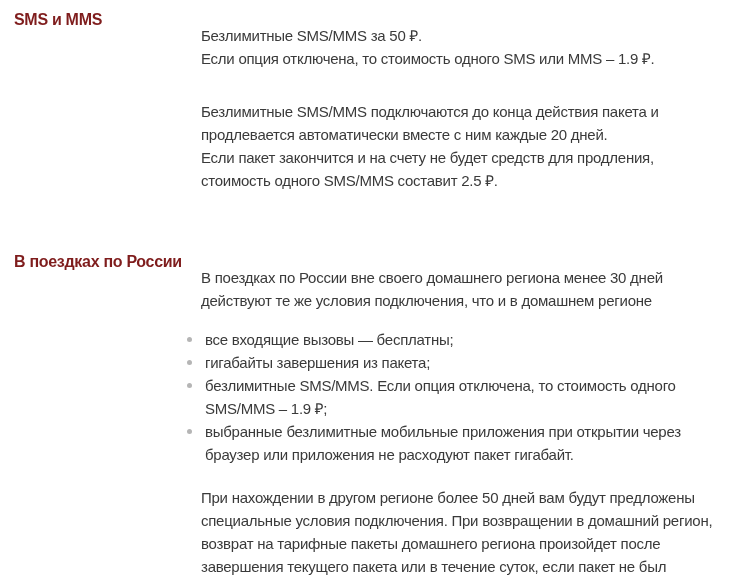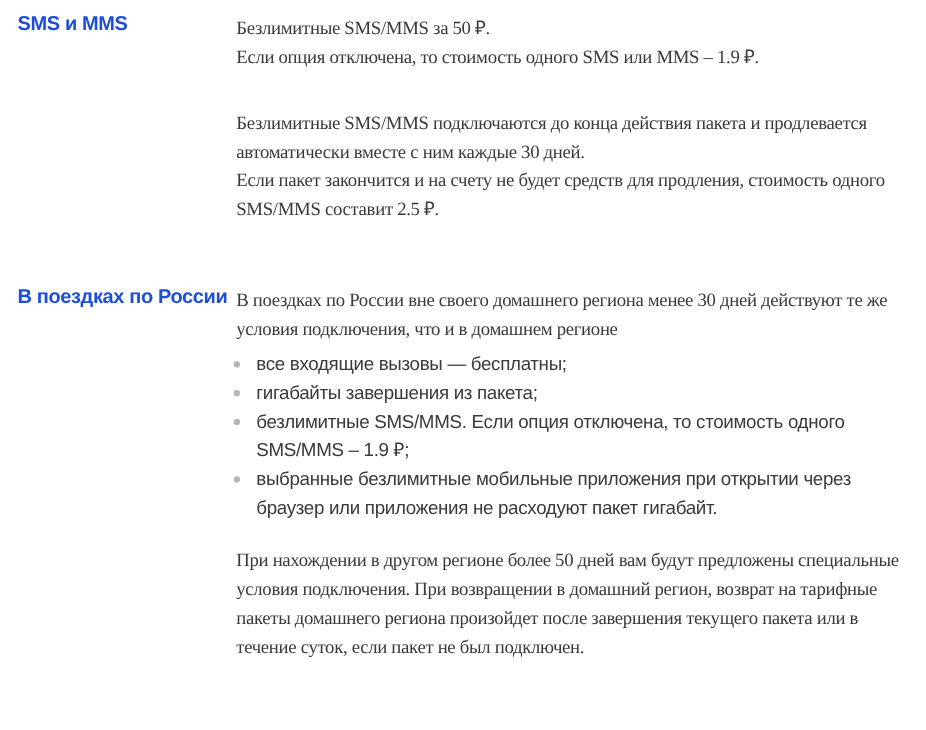--- a/index.html
+++ b/index.html
@@ -23,33 +23,32 @@
     display: grid;
     grid-template-columns: 171px auto;
     align-items: start;
   }
   .row + .row {
     margin-top: 42px;
   }
   .term {
     font-size: 16px;
     font-weight: bold;
-    color: #1d4ed8;
+    color: #7f1d1d;
     letter-spacing: -0.3px;
     line-height: 23px;
   }
   .desc {
     max-width: 548px;
     font-size: 15px;
     line-height: 23px;
     letter-spacing: -0.25px;
   }
   .para {
-    margin: 4px;
-    font-family: Liberation Serif, serif;
+    margin: 16px;
   }
   .para + .para {
     margin-top: 30px;
   }
   .line {
     display: block;
   }
   ul.bullets {
     margin: 0;
     padding: 0;
@@ -79,21 +78,21 @@
 <div class="doc">
 
   <section class="row">
     <div class="term">SMS и MMS</div>
     <div class="desc">
       <p class="para">
         <span class="line">Безлимитные SMS/MMS за 50 ₽.</span>
         <span class="line">Если опция отключена, то стоимость одного SMS или MMS – 1.9 ₽.</span>
       </p>
       <p class="para">
-        <span class="line">Безлимитные SMS/MMS подключаются до конца действия пакета и продлевается автоматически вместе с ним каждые 30 дней.</span>
+        <span class="line">Безлимитные SMS/MMS подключаются до конца действия пакета и продлевается автоматически вместе с ним каждые 20 дней.</span>
         <span class="line">Если пакет закончится и на счету не будет средств для продления, стоимость одного SMS/MMS составит 2.5 ₽.</span>
       </p>
     </div>
   </section>
 
   <section class="row">
     <div class="term">В поездках по России</div>
     <div class="desc">
       <p class="para">В поездках по России вне своего домашнего региона менее 30 дней действуют те же условия подключения, что и в домашнем регионе</p>
       <ul class="bullets">

